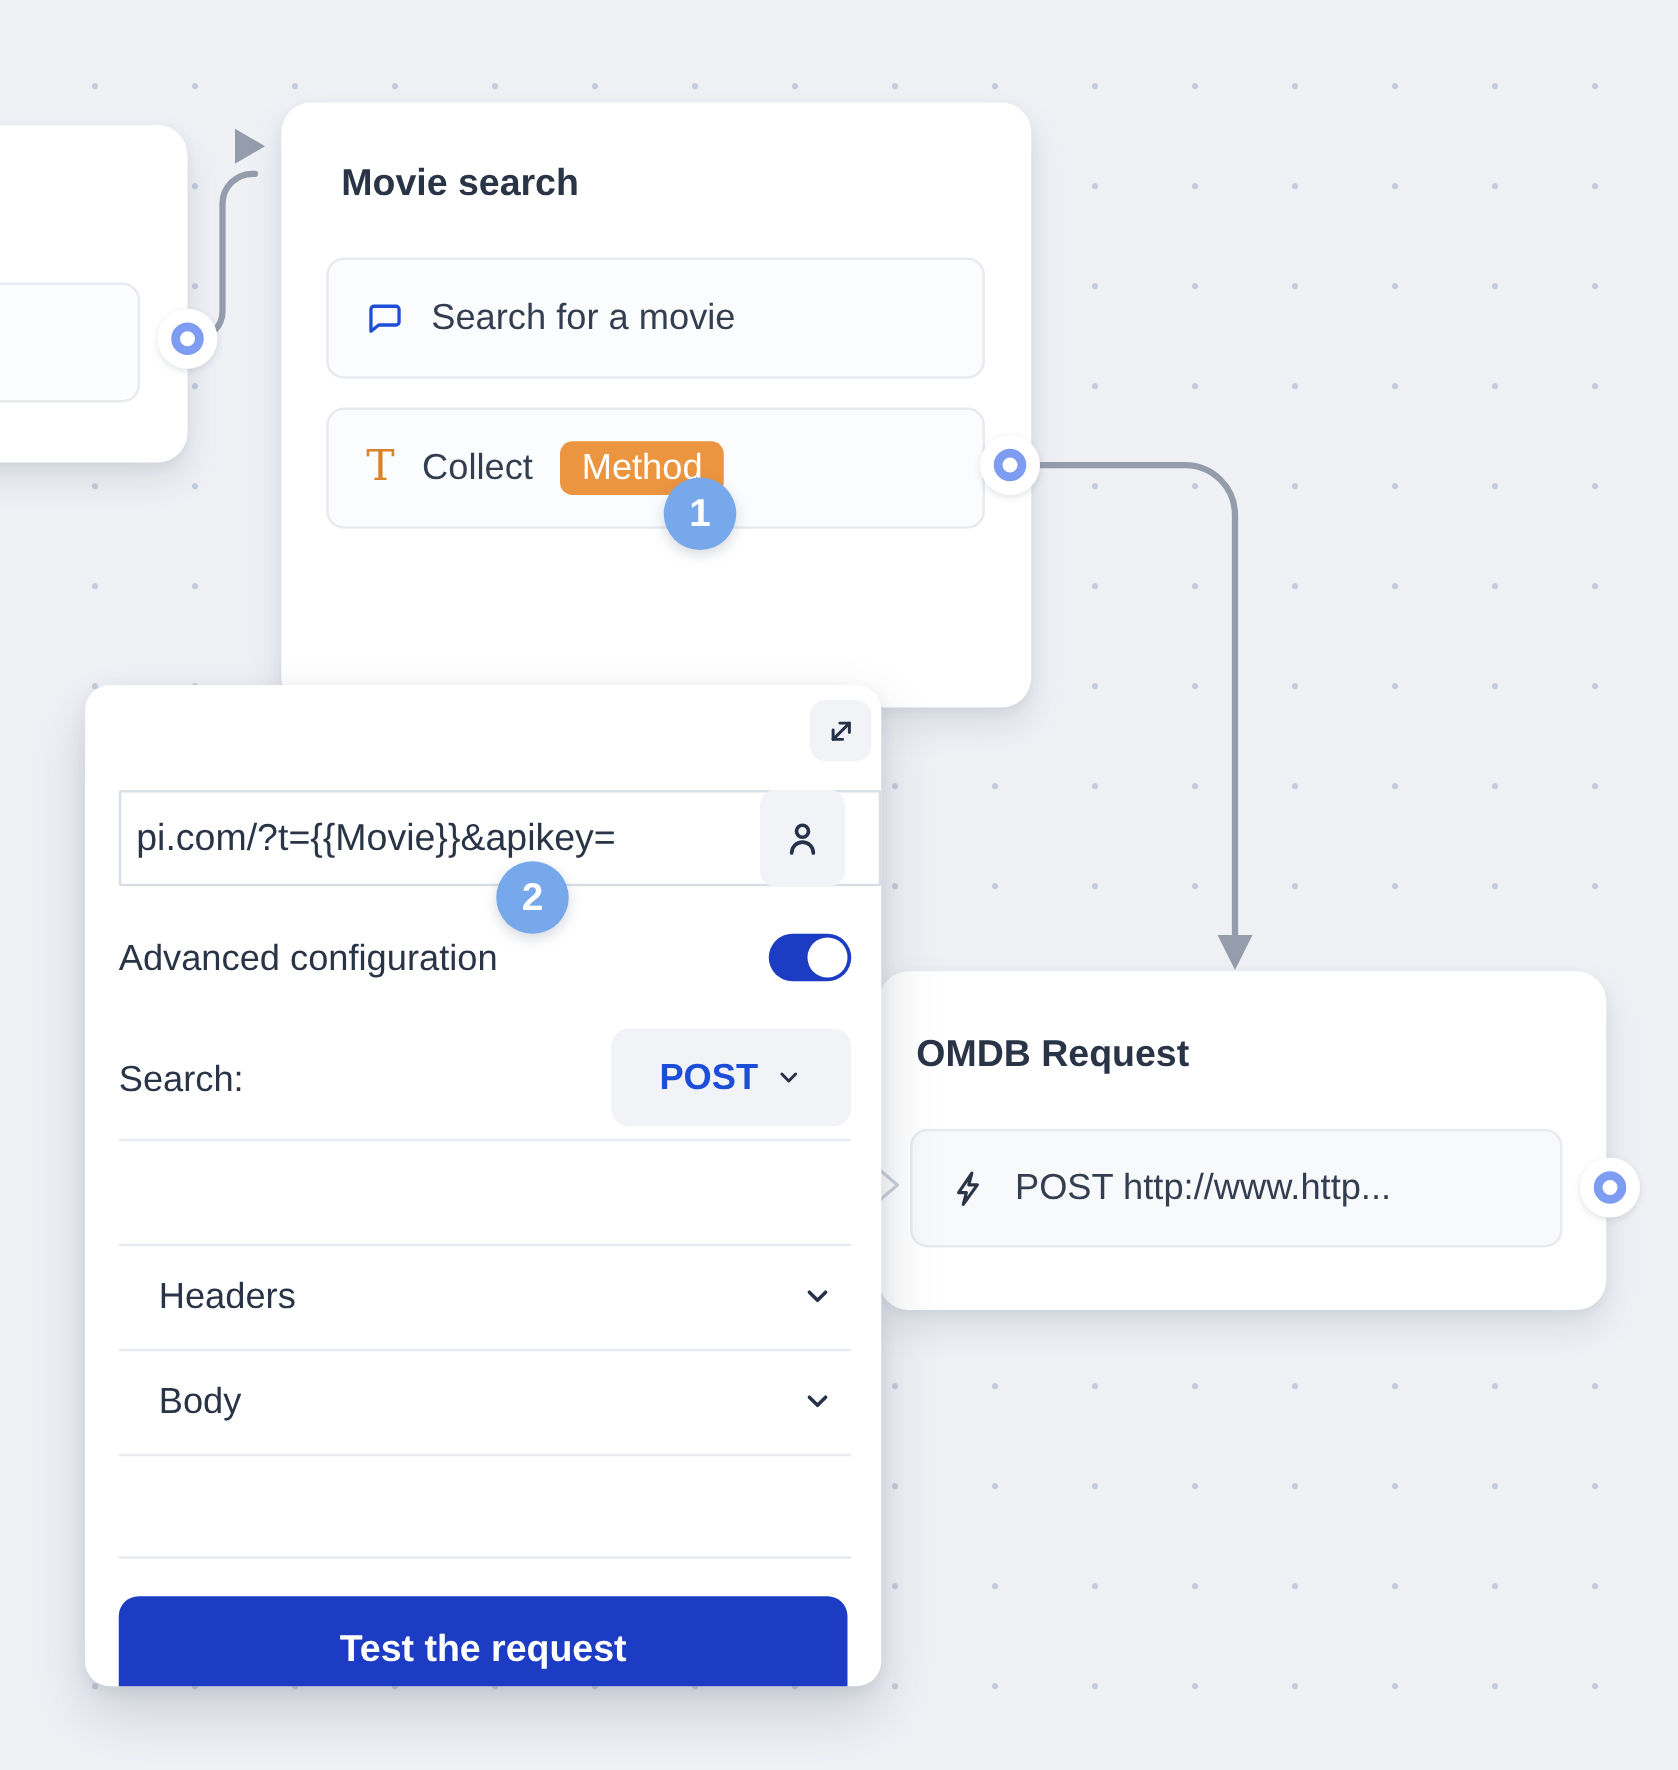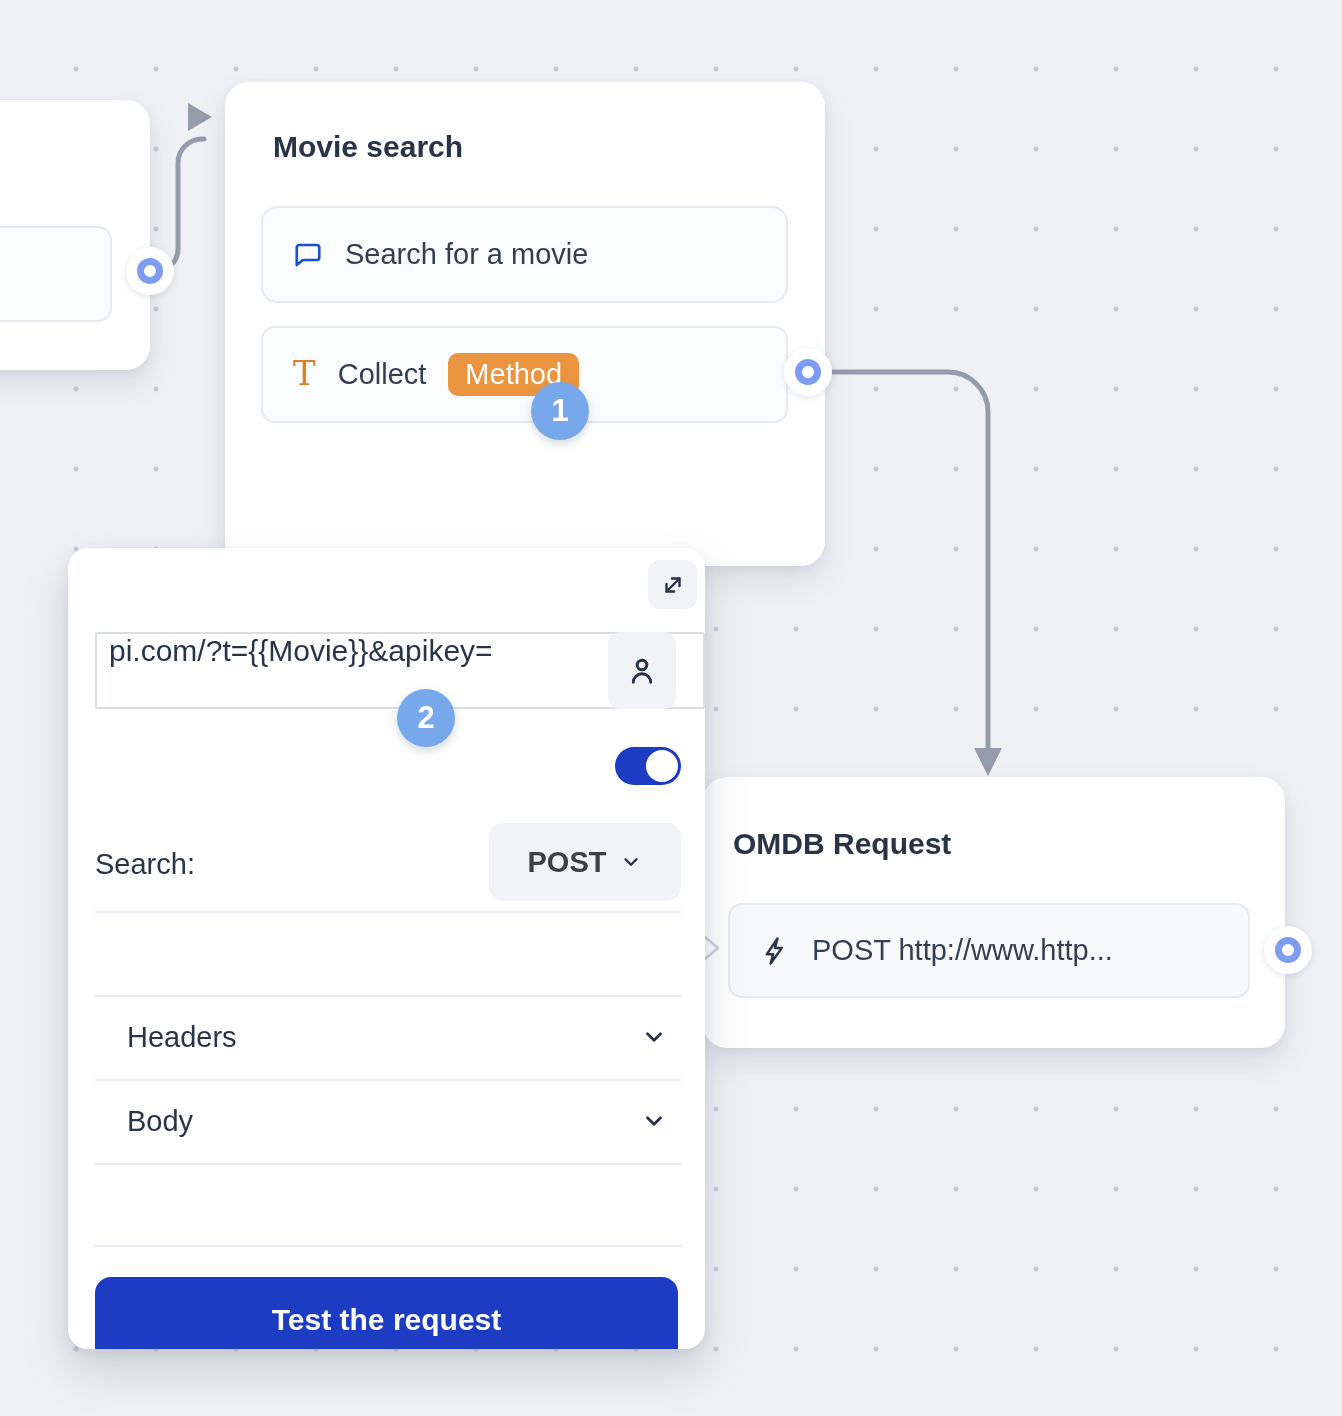--- a/index.html
+++ b/index.html
@@ -45,32 +45,32 @@
   }
   .icon-btn{
     position:absolute;background:#f1f3f6;border-radius:12px;border:none;
     display:flex;align-items:center;justify-content:center;cursor:pointer;
   }
   .url-input{
     position:absolute;left:27px;top:84px;width:610px;height:77px;box-sizing:border-box;
     background:#fff;border:2px solid #d9dee5;border-radius:2px;
     font-size:30px;color:#2a3447;padding:0 10px 0 12px;
     font-family:"Liberation Sans","DejaVu Sans",sans-serif;
-    white-space:nowrap;overflow:hidden;outline:none;display:flex;
+    white-space:nowrap;overflow:hidden;outline:none;display:flex;align-items:center;
   }
   .panel-label{position:absolute;font-size:29px;color:#2a3447;}
   .toggle{
     position:absolute;left:547px;top:199px;width:66px;height:38px;border-radius:19px;
     background:#1b3cc3;cursor:pointer;
   }
   .toggle .knob{position:absolute;right:3px;top:3px;width:32px;height:32px;border-radius:50%;background:#fff;}
   .method-btn{
     position:absolute;left:421px;top:275px;width:192px;height:78px;border-radius:14px;
     background:#f1f3f6;border:none;display:flex;align-items:center;justify-content:center;gap:14px;
-    font-size:29px;font-weight:600;color:#404040;cursor:pointer;
+    font-size:29px;font-weight:600;color:#1d4ed8;cursor:pointer;
     font-family:"Liberation Sans","DejaVu Sans",sans-serif;
   }
   .divider{position:absolute;left:27px;width:586px;height:0;border-top:2px solid #e8ebef;}
   .section-row{
     position:absolute;left:27px;width:586px;height:80px;cursor:pointer;
     display:flex;align-items:center;justify-content:space-between;
     padding:0 14px 0 32px;box-sizing:border-box;
     font-size:29px;color:#2a3447;
   }
   .test-btn{
@@ -91,21 +91,21 @@
   <polygon points="974,748 1002,748 988,776" fill="#959dac"></polygon>
 </svg>
 
 <div class="card" style="left:-62px;top:100px;width:212px;height:270px;">
   <div class="node-row" style="left:22px;top:126px;width:152px;height:96px;background:#fcfdfe;"></div>
 </div>
 
 <div class="card" style="left:225px;top:82px;width:600px;height:484px;">
   <div class="node-title" style="position:absolute;left:48px;top:48px;">Movie search</div>
 
-  <div class="node-row" style="left:36px;top:124px;width:527px;height:97px;border-radius:16px;">
+  <div class="node-row" style="left:36px;top:124px;width:527px;height:97px;">
     <span style="display:flex;">
       <svg width="30" height="30" viewBox="0 0 24 24" fill="none" stroke="#1d4ed8" stroke-width="2.1" stroke-linejoin="round" stroke-linecap="round">
         <path d="M21 14a2 2 0 0 1-2 2H8l-5 4V6a2 2 0 0 1 2-2h14a2 2 0 0 1 2 2z"></path>
       </svg>
     </span>
     <span>Search for a movie</span>
   </div>
 
   <div class="node-row" style="left:36px;top:244px;width:527px;height:97px;">
     <span class="t-glyph">T</span>
@@ -148,20 +148,21 @@
 
   <button class="icon-btn" style="left:540px;top:84px;width:68px;height:77px;">
     <span style="display:flex;">
       <svg width="32" height="32" viewBox="0 0 24 24" fill="none" stroke="#27324a" stroke-width="2.2" stroke-linecap="round" stroke-linejoin="round">
         <circle cx="12" cy="7.5" r="3.6"></circle>
         <path d="M5.5 20.5 a6.5 6.5 0 0 1 13 0"></path>
       </svg>
     </span>
   </button>
 
+  <div class="panel-label" style="left:27px;top:203px;">Advanced configuration</div>
   <div class="toggle">
     <div class="knob"></div>
   </div>
 
   <div class="panel-label" style="left:27px;top:300px;">Search:</div>
   <button class="method-btn">
     <span>POST</span>
     <span style="display:flex;">
       <svg width="22" height="22" viewBox="0 0 24 24" fill="none" stroke="#27324a" stroke-width="2.6" stroke-linecap="round" stroke-linejoin="round">
           <polyline points="6,9 12,15 18,9"></polyline>

